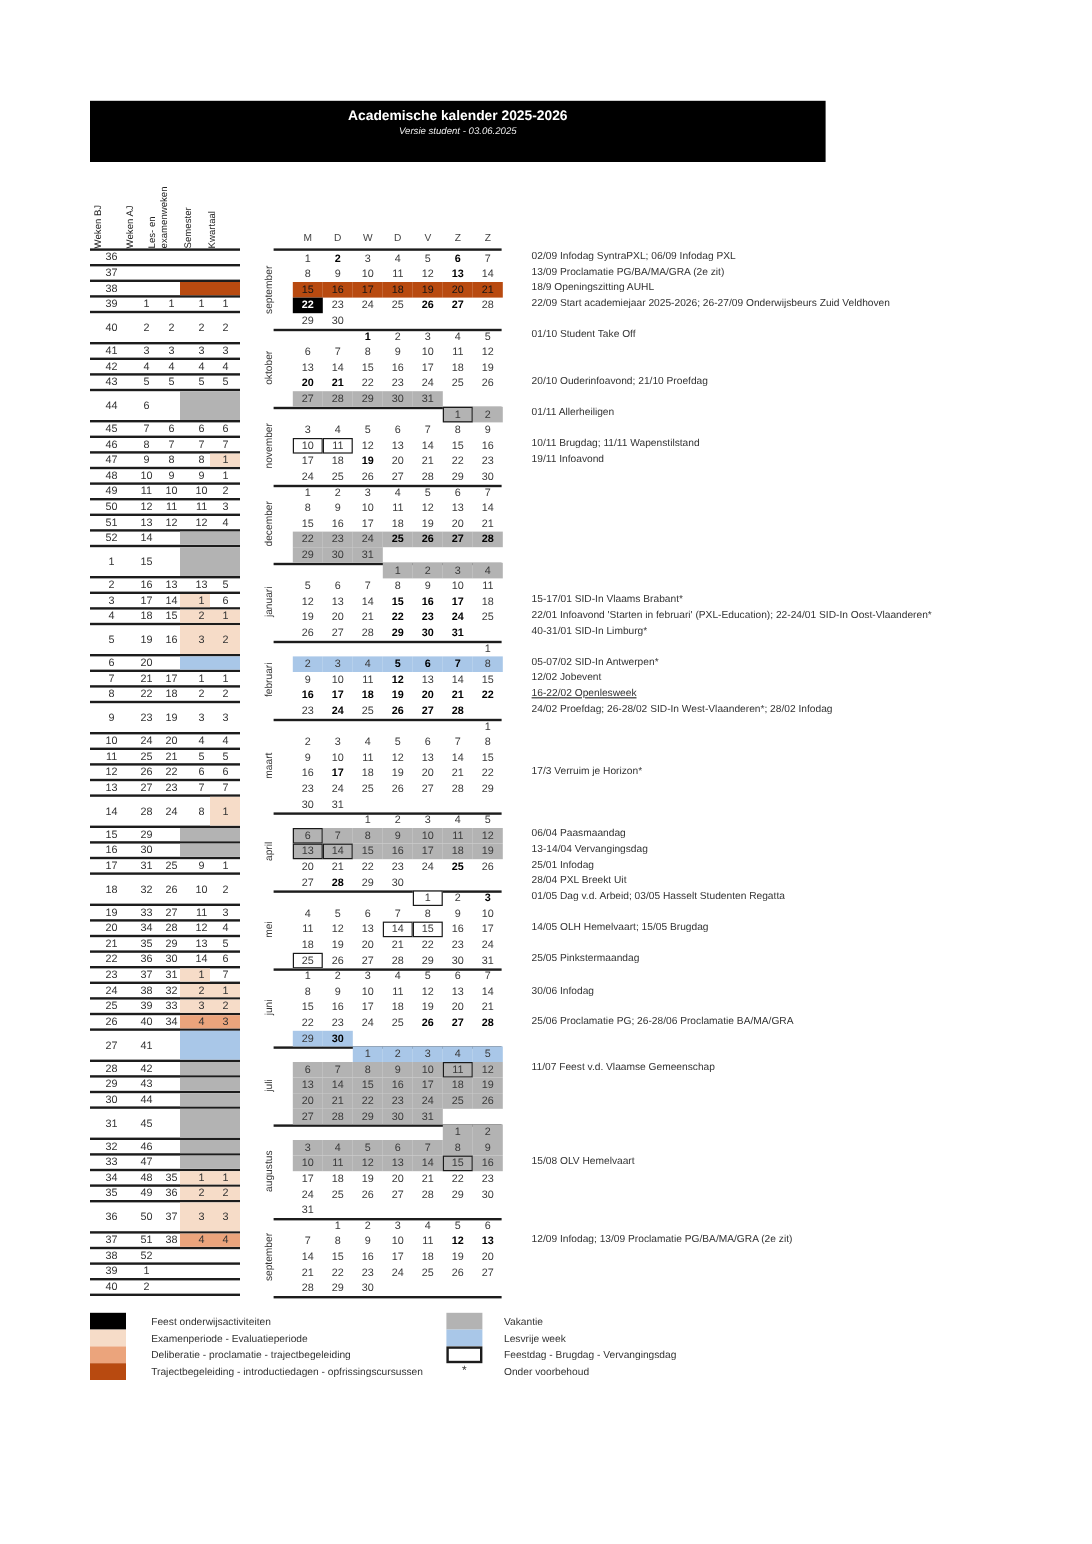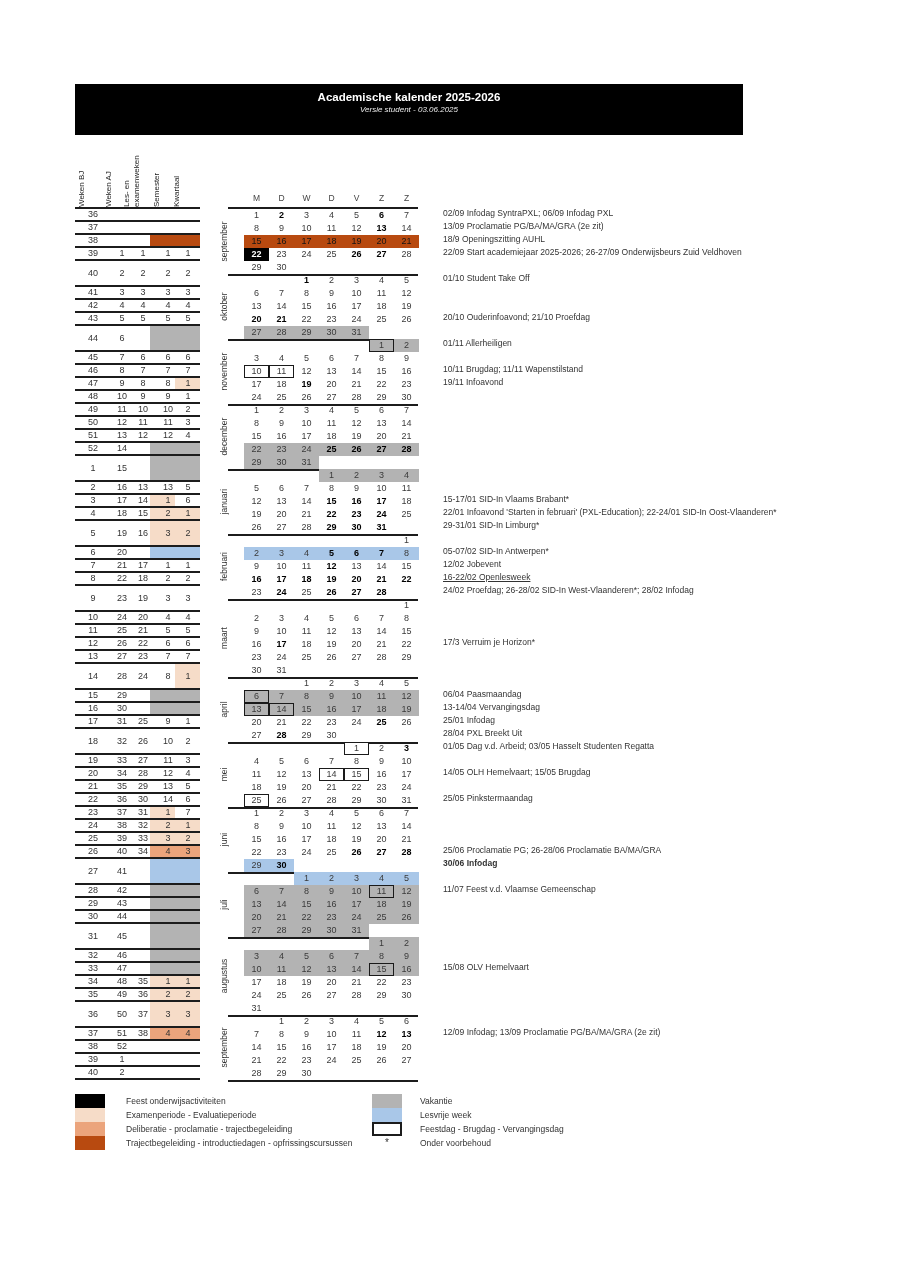--- a/index.html
+++ b/index.html
@@ -1,18 +1,18 @@
 <!DOCTYPE html>
 <html><head>
 <meta charset="utf-8">
 <style>
   html,body{margin:0;padding:0;background:#fff;}
   #page{position:relative;width:910px;height:1287px;background:#ffffff;
         font-family:"Liberation Sans", sans-serif;overflow:hidden;}
-  #banner{position:absolute;left:75px;top:84px;width:668px;height:51px;background:#000;
+  #banner{position:absolute;left:75px;top:84px;width:613px;height:51px;background:#000;
           color:#fff;text-align:center;}
   .b-title{font-size:11.5px;font-weight:bold;padding-top:7px;}
   .b-sub{font-size:10.5px;font-weight:bold;padding-top:1px;}
   .b-ver{font-size:8px;font-style:italic;padding-top:2px;color:#ededed;}
   #col-headers{position:absolute;left:75px;top:140px;width:125px;height:67px;}
   .rot{position:absolute;transform:rotate(-90deg);transform-origin:left bottom;
        font-size:8px;color:#222;white-space:nowrap;width:110px;height:11px;line-height:11px;}
   #left-table{position:absolute;left:75px;top:207px;width:125px;border-top:2px solid #1c1c1c;}
   .lt-row{position:absolute;left:0;width:125px;border-bottom:2px solid #1c1c1c;box-sizing:border-box;}
   .lt-bg{position:absolute;top:0;width:25px;height:100%;}
@@ -892,35 +892,35 @@
       <div class="note" style="top: 13px;">13/09 Proclamatie PG/BA/MA/GRA (2e zit)</div>
       <div class="note" style="top: 26px;">18/9 Openingszitting AUHL</div>
       <div class="note" style="top: 39px;">22/09 Start academiejaar 2025-2026; 26-27/09 Onderwijsbeurs Zuid Veldhoven</div>
       <div class="note" style="top: 65px;">01/10 Student Take Off</div>
       <div class="note" style="top: 104px;">20/10 Ouderinfoavond; 21/10 Proefdag</div>
       <div class="note" style="top: 130px;">01/11 Allerheiligen</div>
       <div class="note" style="top: 156px;">10/11 Brugdag; 11/11 Wapenstilstand</div>
       <div class="note" style="top: 169px;">19/11 Infoavond</div>
       <div class="note" style="top: 286px;">15-17/01 SID-In Vlaams Brabant*</div>
       <div class="note" style="top: 299px;">22/01 Infoavond 'Starten in februari' (PXL-Education); 22-24/01 SID-In Oost-Vlaanderen*</div>
-      <div class="note" style="top: 312px;">29-31/01 SID-In Limburg*</div>
+      <div class="note" style="top: 312px;">40-31/01 SID-In Limburg*</div>
       <div class="note" style="top: 338px;">05-07/02 SID-In Antwerpen*</div>
       <div class="note" style="top: 351px;">12/02 Jobevent</div>
       <div class="note" style="top: 364px; text-decoration: underline;">16-22/02 Openlesweek</div>
       <div class="note" style="top: 377px;">24/02 Proefdag; 26-28/02 SID-In West-Vlaanderen*; 28/02 Infodag</div>
       <div class="note" style="top: 429px;">17/3 Verruim je Horizon*</div>
       <div class="note" style="top: 481px;">06/04 Paasmaandag</div>
       <div class="note" style="top: 494px;">13-14/04 Vervangingsdag</div>
       <div class="note" style="top: 507px;">25/01 Infodag</div>
       <div class="note" style="top: 520px;">28/04 PXL Breekt Uit</div>
       <div class="note" style="top: 533px;">01/05 Dag v.d. Arbeid; 03/05 Hasselt Studenten Regatta</div>
       <div class="note" style="top: 559px;">14/05 OLH Hemelvaart; 15/05 Brugdag</div>
       <div class="note" style="top: 585px;">25/05 Pinkstermaandag</div>
       <div class="note" style="top: 637px;">25/06 Proclamatie PG; 26-28/06 Proclamatie BA/MA/GRA</div>
-      <div class="note" style="top: 650px; font-weight: bold;">30/06 Infodag</div>
+      <div class="note" style="top: 612px;">30/06 Infodag</div>
       <div class="note" style="top: 676px;">11/07 Feest v.d. Vlaamse Gemeenschap</div>
       <div class="note" style="top: 754px;">15/08 OLV Hemelvaart</div>
       <div class="note" style="top: 819px;">12/09 Infodag; 13/09 Proclamatie PG/BA/MA/GRA (2e zit)</div>
     </div>
   <div id="legend">
       <div class="lg-swatch" style="top: 0px; left: 0px; background: rgb(0, 0, 0);"></div>
       <div class="lg-label" style="top: 0px; left: 51px;">Feest onderwijsactiviteiten</div>
       <div class="lg-swatch" style="top: 14px; left: 0px; background: rgb(246, 220, 200);"></div>
       <div class="lg-label" style="top: 14px; left: 51px;">Examenperiode - Evaluatieperiode</div>
       <div class="lg-swatch" style="top: 28px; left: 0px; background: rgb(235, 164, 124);"></div>

